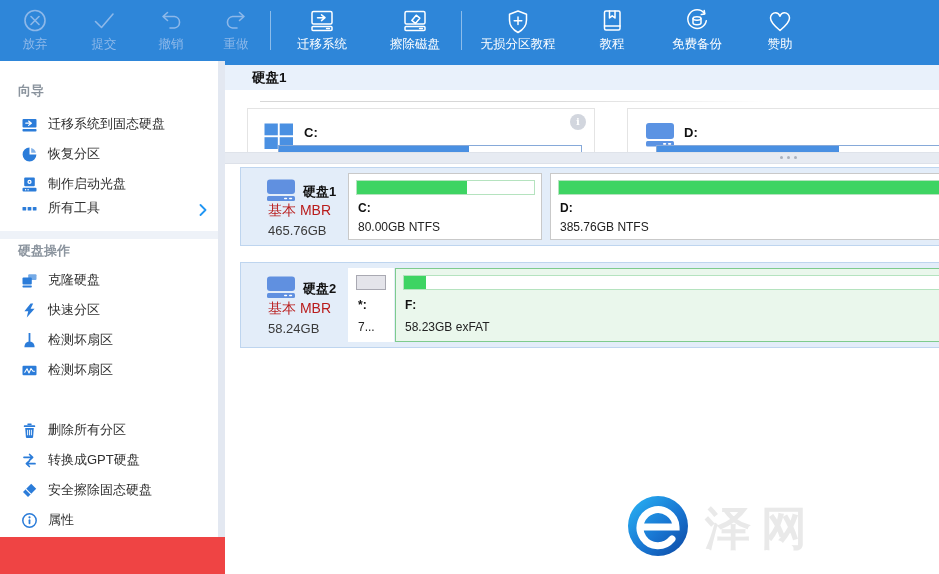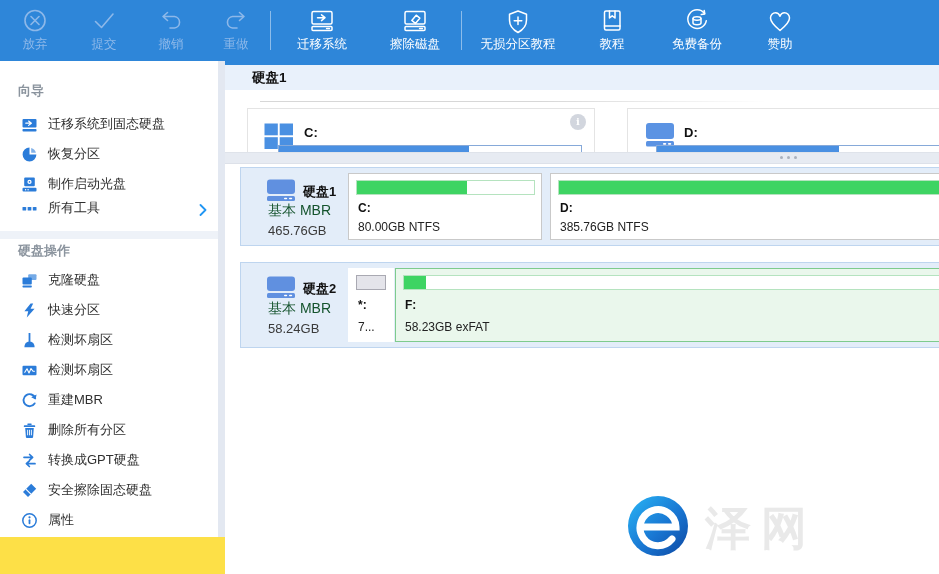--- a/index.html
+++ b/index.html
@@ -13,21 +13,21 @@
   .toolbar { position:absolute; left:0; top:0; width:939px; height:61px;
     background:#2e86d9; display:flex; align-items:stretch; }
   .tb-item { display:flex; flex-direction:column; align-items:center; justify-content:flex-start;
     color:#fff; padding-top:7px; cursor:pointer; }
   .tb-item .ticon { height:28px; display:flex; align-items:center; justify-content:center; }
   .tb-item .tlabel { font-size:12.5px; line-height:18px; white-space:nowrap; }
   .tb-item.disabled { color:#8db8e9; cursor:default; }
   .tb-sep { width:1px; background:rgba(255,255,255,.45); margin:11px 2px 11px 2px; }
   .tb-item svg { display:block; }
   
-  .leftcol { position:absolute; left:0; top:61px; width:225px; height:513px; background:#fde047; }
+  .leftcol { position:absolute; left:0; top:61px; width:225px; height:513px; background:#ef4444; }
   .side-panel { position:absolute; left:0; top:0; width:218px; height:476px; background:#fff; }
   .side-strip { position:absolute; left:218px; top:0; width:7px; height:476px; background:#e3e8f1; }
   .side-header { position:absolute; left:18px; font-size:13px; font-weight:bold; color:#8b949e; }
   .side-band { position:absolute; left:0; top:170px; width:218px; height:8px; background:#eef2f8; }
   .side-item { position:absolute; left:0; width:218px; height:30px; display:flex; align-items:center; cursor:pointer; }
   .side-item .sicon { width:16px; height:16px; margin-left:21px; display:flex; align-items:center; justify-content:center; flex:none; }
   .side-item .slabel { margin-left:11px; font-size:13px; color:#2f2f2f; white-space:nowrap; }
   .side-item .chev { position:absolute; right:11px; top:9px; }
   
   .main { position:absolute; left:225px; top:61px; width:714px; height:513px; background:#fff; overflow:hidden; }
@@ -50,21 +50,21 @@
   .divider { position:absolute; top:91px; left:0; width:714px; height:10px; background:#e7ebf2;
     border-top:1px solid #dfe3ea; border-bottom:1px solid #dde1e9; box-sizing:content-box; }
   .divider .dots { position:absolute; left:555px; top:3px; display:flex; gap:4px; cursor:row-resize; }
   .divider .dots i { width:3px; height:3px; border-radius:50%; background:#aab1bd; }
   
   .disk-row { position:absolute; left:15px; width:699px; background:#e3edf9; border:1px solid #bed5ef; overflow:hidden; }
   #row1 { top:106px; height:77px; }
   #row2 { top:201px; height:84px; }
   .row-disk-icon { position:absolute; left:24px; top:10px; }
   .row-name { position:absolute; left:62px; top:15px; font-size:13px; font-weight:bold; color:#111; }
-  .row-type { position:absolute; left:27px; font-size:14px; color:#14532d; }
+  .row-type { position:absolute; left:27px; font-size:14px; color:#b91c1c; }
   .row-size { position:absolute; left:27px; font-size:13px; color:#3a3a3a; }
   .part { position:absolute; background:#fff; border:1px solid #c9c9c9; cursor:pointer; }
   .part.selected { background:#eaf7ec; border:1px solid #7ecb8d; }
   .part.noborder { border:1px solid #fff; }
   .pbar { position:absolute; left:7px; top:6px; height:13px; border:1px solid #b5e3bf; background:#fff; }
   .pbar .fill { height:100%; background:#3ed463; }
   .pbar.gray { border:1px solid #a9a9b2; }
   .pbar.gray .fill { background:#e4e4ea; }
   .plabel { position:absolute; left:9px; font-size:12px; font-weight:bold; color:#111; white-space:nowrap; }
   .pinfo { position:absolute; left:9px; font-size:12px; color:#222; white-space:nowrap; }
@@ -260,29 +260,20 @@
       <span class="slabel">检测坏扇区</span>
     </div>
     <div class="side-item" style="top:294px">
       <span class="sicon">
         <svg width="15" height="15" viewBox="0 0 15 15">
             <rect x="0.5" y="2.8" width="14" height="9.4" rx="1" fill="#2b7cd9"></rect>
             <path d="M2.8 9.3 L5 5.8 L7 10 L9 5.5 L11 8.3 H12.4" stroke="#fff" stroke-width="1.1" fill="none" stroke-linecap="round" stroke-linejoin="round"></path>
           </svg>
       </span>
       <span class="slabel">检测坏扇区</span>
-    </div>
-    <div class="side-item" style="top:324px">
-      <span class="sicon">
-        <svg width="15" height="15" viewBox="0 0 15 15">
-            <path d="M12.6 10.4 A6 6 0 1 1 13.2 5.2" stroke="#2b7cd9" stroke-width="1.9" fill="none" stroke-linecap="round"></path>
-            <path d="M14.6 1.6 L13.5 6.4 L9.2 4.3 Z" fill="#2b7cd9"></path>
-          </svg>
-      </span>
-      <span class="slabel">重建MBR</span>
     </div>
     <div class="side-item" style="top:354px">
       <span class="sicon">
         <svg width="15" height="15" viewBox="0 0 15 15">
             <path d="M3.2 4.9 H11.8 L11.1 14 a1 1 0 0 1 -1 .9 H4.9 a1 1 0 0 1 -1 -.9 Z" fill="#2b7cd9"></path>
             <rect x="1.8" y="2.3" width="11.4" height="1.8" rx="0.7" fill="#2b7cd9"></rect>
             <rect x="5.4" y="0.5" width="4.2" height="1.5" rx="0.5" fill="#2b7cd9"></rect>
             <path d="M5.6 6.8 V12.3 M7.5 6.8 V12.3 M9.4 6.8 V12.3" stroke="#fff" stroke-width="0.9"></path>
           </svg>
       </span>

